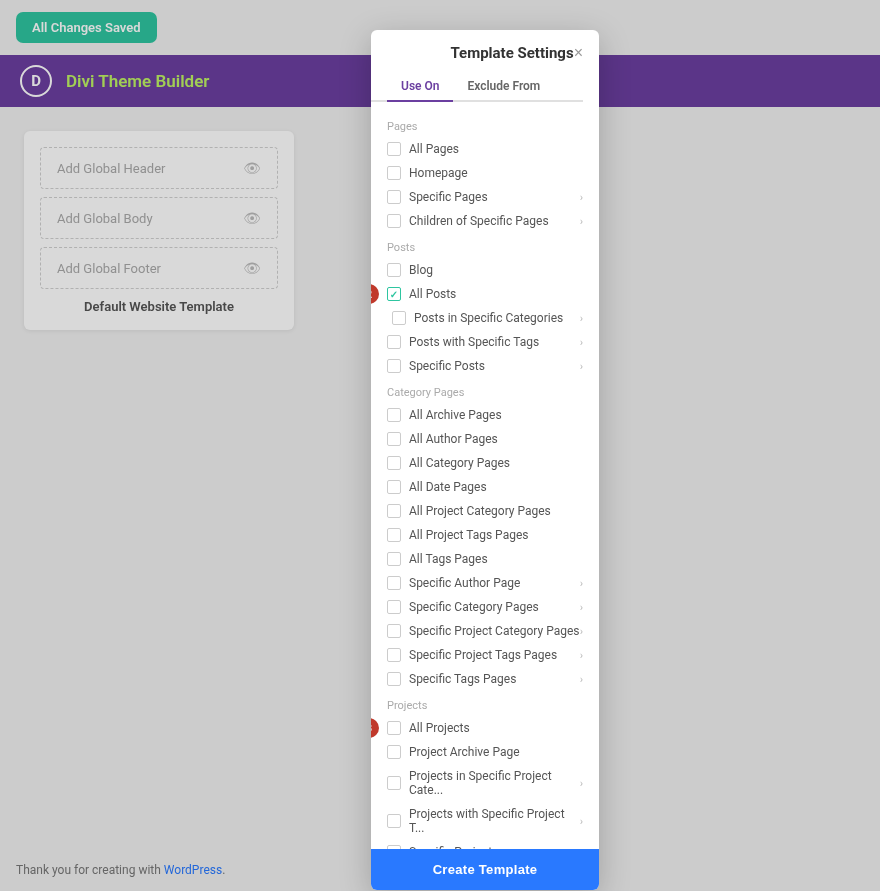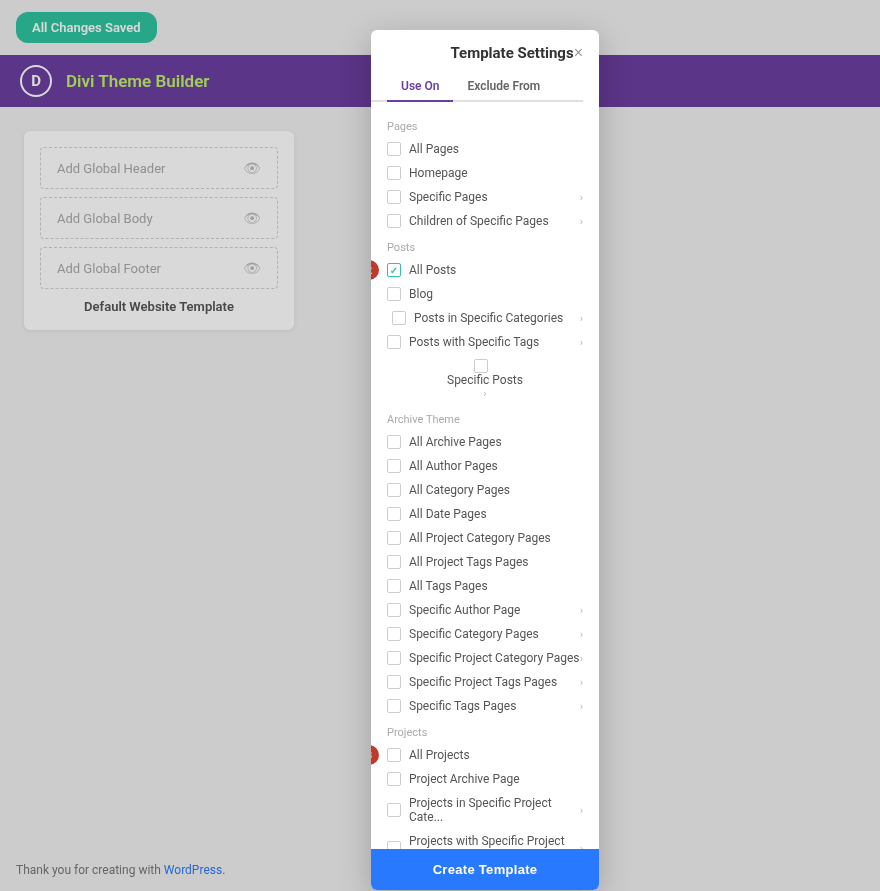--- a/index.html
+++ b/index.html
@@ -19,21 +19,21 @@
       display: flex;
       align-items: center;
     }
 
     .saved-badge {
       background: #2ec5a0;
       color: white;
       font-size: 13px;
       font-weight: 600;
       padding: 8px 16px;
-      border-radius: 12px;
+      border-radius: 7px;
       display: inline-block;
     }
 
     
     .divi-header {
       background: #6b3fa0;
       padding: 0 20px;
       height: 52px;
       display: flex;
       align-items: center;
@@ -360,44 +360,44 @@
           <span class="item-text">Specific Pages</span>
           <span class="chevron">›</span>
         </div>
         <div class="checkbox-item" style="position: relative;">
           <div class="cb"></div>
           <span class="item-text">Children of Specific Pages</span>
           <span class="chevron">›</span>
         </div>
         <div class="section-label" style="position: relative;">Posts</div>
         <div class="checkbox-item" style="position: relative;">
+          <div class="cb"></div>
+          <span class="item-text">Blog</span>
+        </div>
+        <div class="checkbox-item" style="position: relative;">
           <span class="badge-num">2</span>
           <div class="cb checked"></div>
           <span class="item-text">All Posts</span>
         </div>
-        <div class="checkbox-item" style="position: relative;">
-          <div class="cb"></div>
-          <span class="item-text">Blog</span>
-        </div>
         <div class="checkbox-item" style="position: relative; padding-left: 21px;">
           <div class="cb"></div>
           <span class="item-text">Posts in Specific Categories</span>
           <span class="chevron">›</span>
         </div>
         <div class="checkbox-item" style="position: relative;">
           <div class="cb"></div>
           <span class="item-text">Posts with Specific Tags</span>
           <span class="chevron">›</span>
         </div>
-        <div class="checkbox-item" style="position: relative; flex-direction: column;">
+        <div class="checkbox-item" style="position: relative;">
           <div class="cb"></div>
           <span class="item-text">Specific Posts</span>
           <span class="chevron">›</span>
         </div>
-        <div class="section-label" style="position: relative;">Archive Theme</div>
+        <div class="section-label" style="position: relative;">Category Pages</div>
         <div class="checkbox-item" style="position: relative;">
           <div class="cb"></div>
           <span class="item-text">All Archive Pages</span>
         </div>
         <div class="checkbox-item" style="position: relative;">
           <div class="cb"></div>
           <span class="item-text">All Author Pages</span>
         </div>
         <div class="checkbox-item" style="position: relative;">
           <div class="cb"></div>

